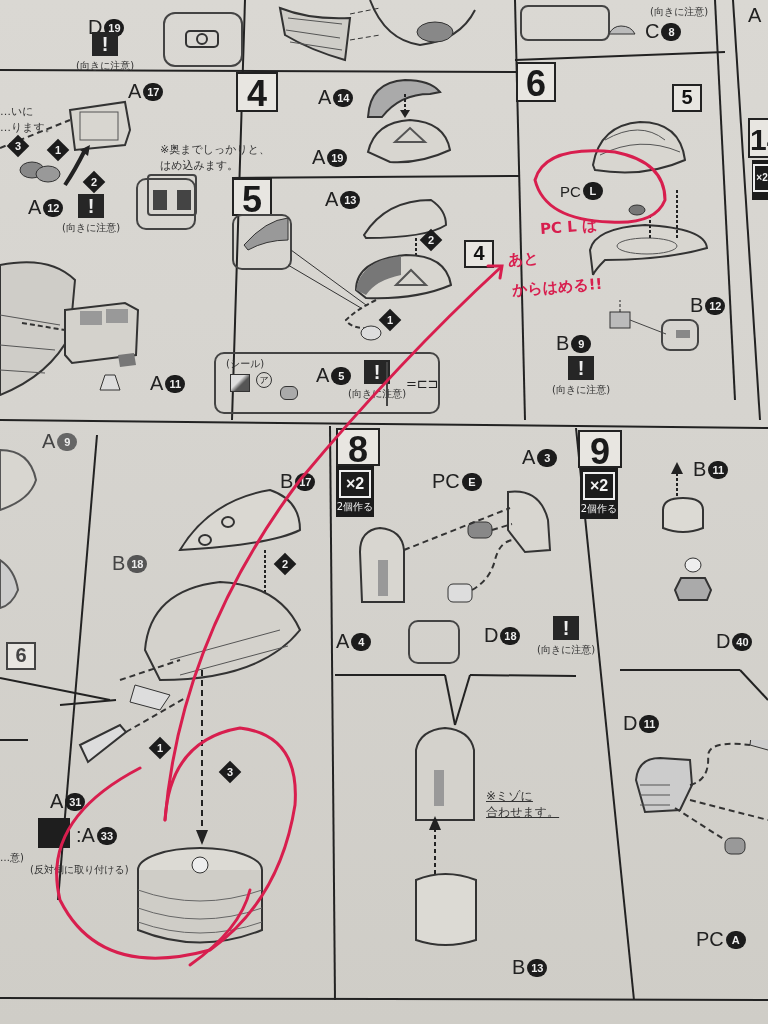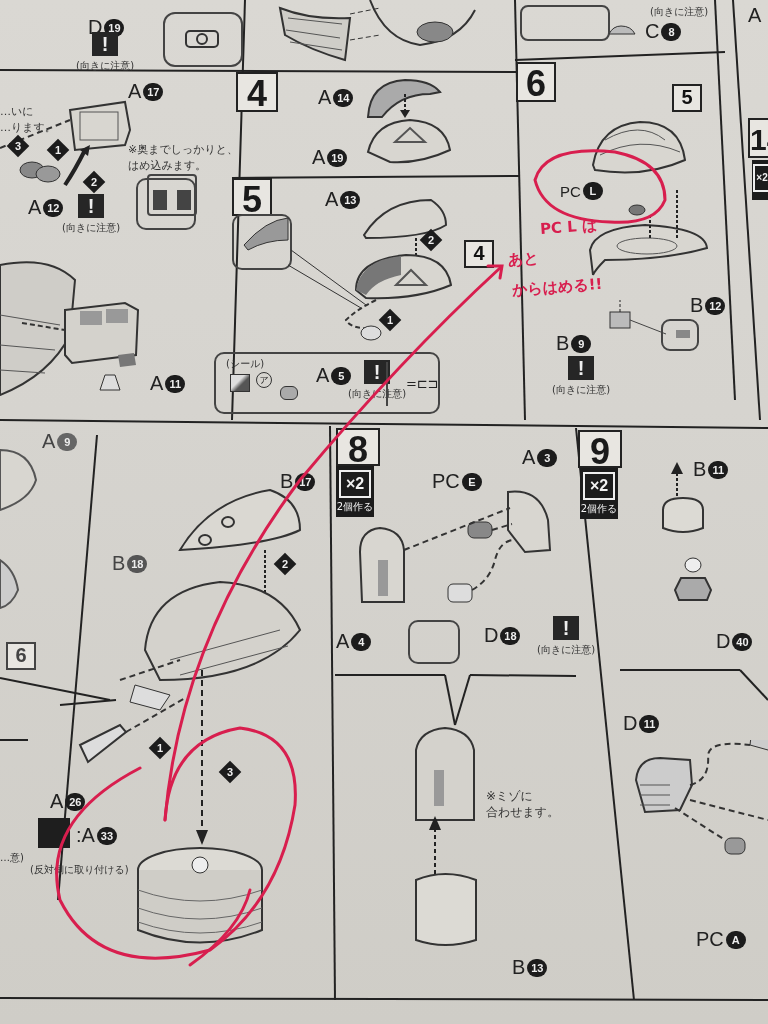--- a/index.html
+++ b/index.html
@@ -122,21 +122,21 @@
   <div class="diamond" style="left:10px;top:138px;">
       <span>3</span>
     </div>
   <div class="diamond" style="left:50px;top:142px;">
       <span>1</span>
     </div>
   <div class="diamond" style="left:86px;top:174px;">
       <span>2</span>
     </div>
   <div class="note" style="left:128px;top:142px;">
-    <div style="white-space:pre;">※奥までしっかりと、
+    <div style="white-space:pre;margin-left:32px;">※奥までしっかりと、
 はめ込みます。</div>
   </div>
   <div class="callout" style="left:136px;top:178px;width:60px;height:52px;"></div>
   <div class="part-label" style="left:28px;top:196px;">
     <span>A</span>
     <span class="num-badge">12</span>
   </div>
   <div class="warn" style="left:62px;top:194px;">
     <div class="warn-box">!</div>
     <div class="warn-text">(向きに注意)</div>
@@ -295,21 +295,21 @@
       <span>2</span>
     </div>
   <div class="diamond" style="left:152px;top:740px;">
       <span>1</span>
     </div>
   <div class="diamond" style="left:222px;top:764px;">
       <span>3</span>
     </div>
   <div class="part-label" style="left:50px;top:790px;">
     <span>A</span>
-    <span class="num-badge">26</span>
+    <span class="num-badge">31</span>
   </div>
   <div class="abs" style="left:38px;top:818px;width:32px;height:30px;background:#1e1e1e;"></div>
   <div class="part-label" style="left:76px;top:824px;">
     <span>:A</span>
     <span class="num-badge">33</span>
   </div>
   <div class="note" style="left:30px;top:862px;font-size:10px;">(反対側に取り付ける)</div>
   <div class="note" style="left:0px;top:850px;font-size:10px;">…意)</div>
 
   <div class="step-num" style="left:336px;top:428px;width:40px;height:34px;">8</div>
@@ -349,21 +349,21 @@
     <div class="warn-text">(向きに注意)</div>
   </div>
   <svg class="abs" style="left:400px;top:720px;" width="110" height="240">
     <path d="M16 30 Q20 10 45 8 Q70 10 74 30 L74 100 L16 100 Z" fill="#d4d2cc" stroke="#333" stroke-width="2"></path>
     <rect x="34" y="50" width="10" height="36" fill="#999"></rect>
     <line x1="35" y1="108" x2="35" y2="160" stroke="#222" stroke-width="2" stroke-dasharray="4,3"></line>
     <polygon points="29,110 41,110 35,96" fill="#222"></polygon>
     <path d="M16 160 Q45 148 76 160 L76 220 Q45 230 16 220 Z" fill="#dcdad4" stroke="#333" stroke-width="2"></path>
   </svg>
   <div class="note" style="left:486px;top:788px;font-size:12px;">
-    <div style="white-space:pre;">※ミゾに
+    <div style="white-space:pre;text-decoration:underline;">※ミゾに
 合わせます。</div>
   </div>
   <div class="part-label" style="left:512px;top:956px;">
     <span>B</span>
     <span class="num-badge">13</span>
   </div>
 
   <div class="step-num" style="left:578px;top:430px;width:40px;height:34px;">9</div>
   <div class="x2" style="left:580px;top:468px;">
     <div class="x2-box">×2</div>

